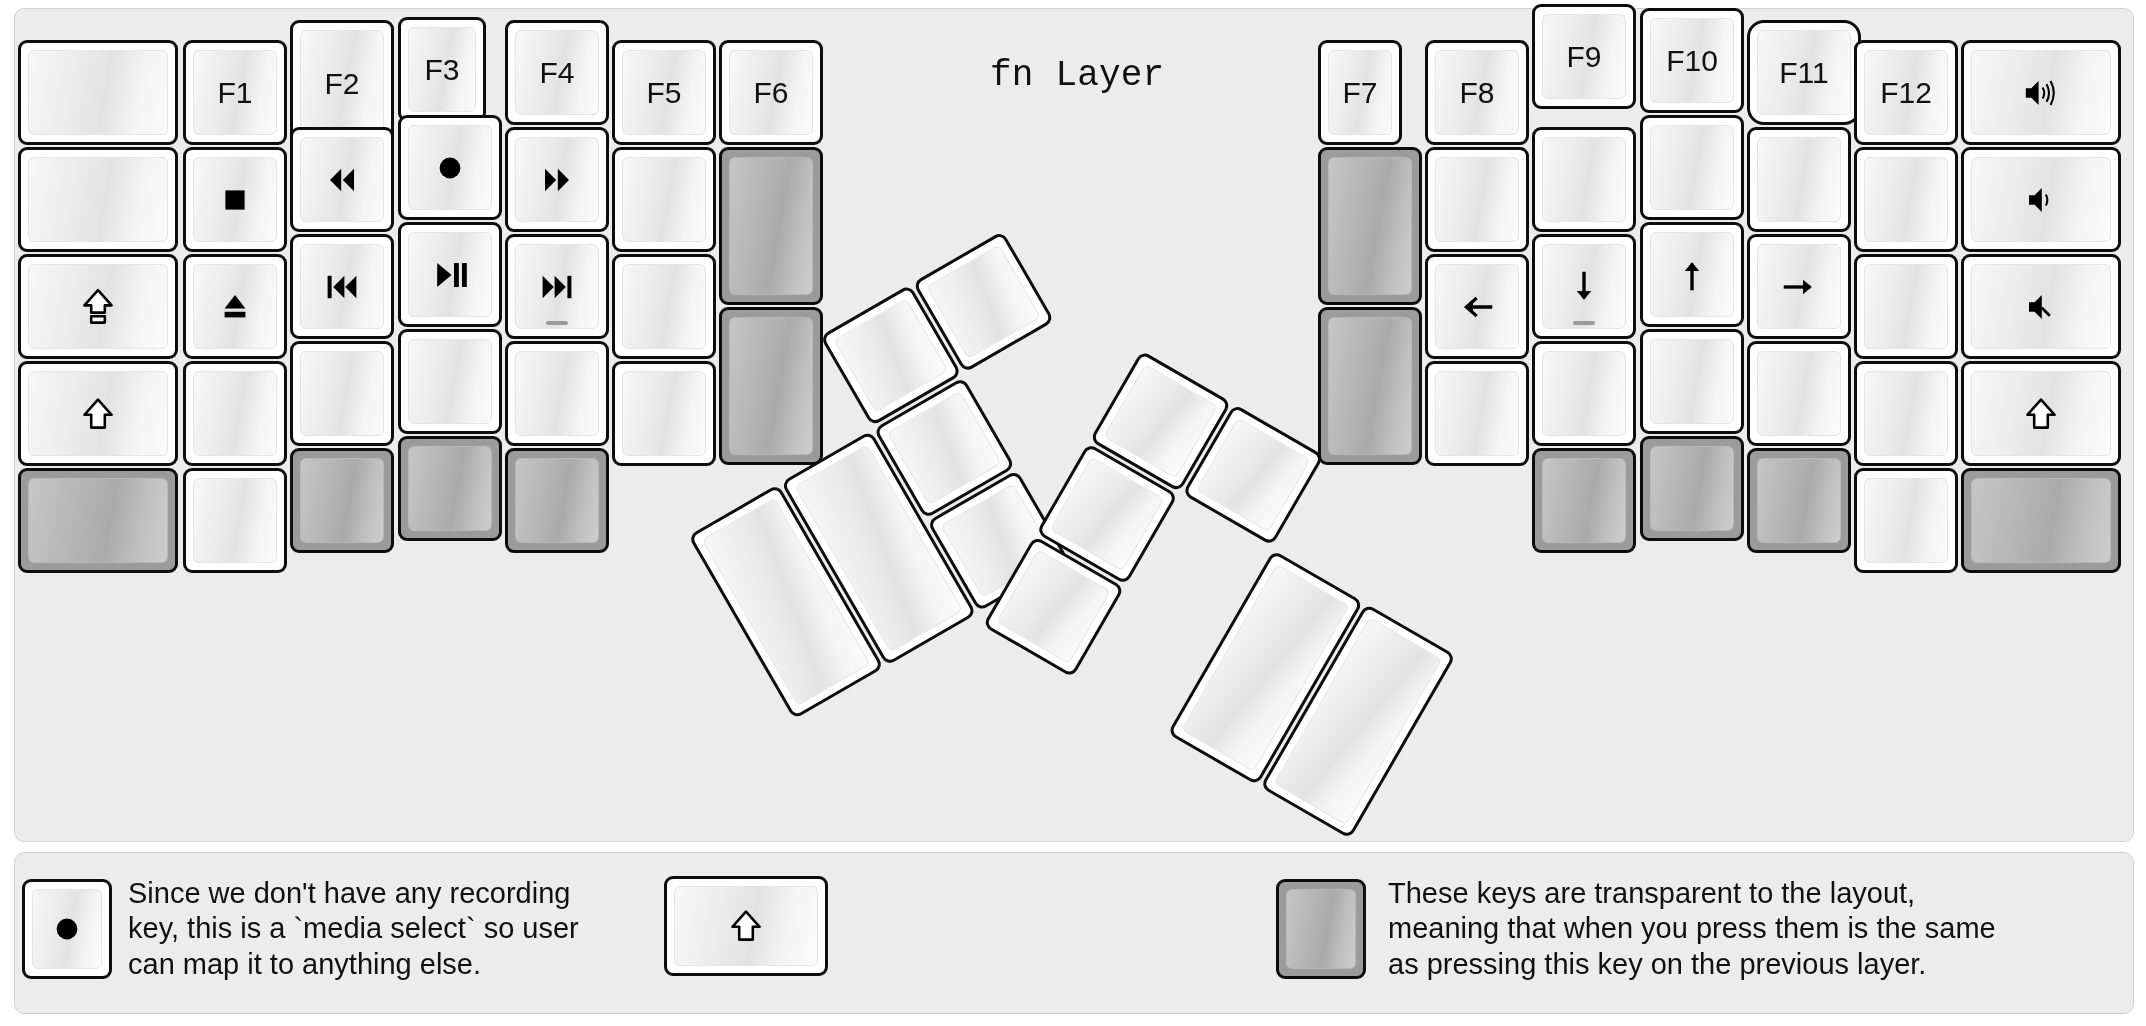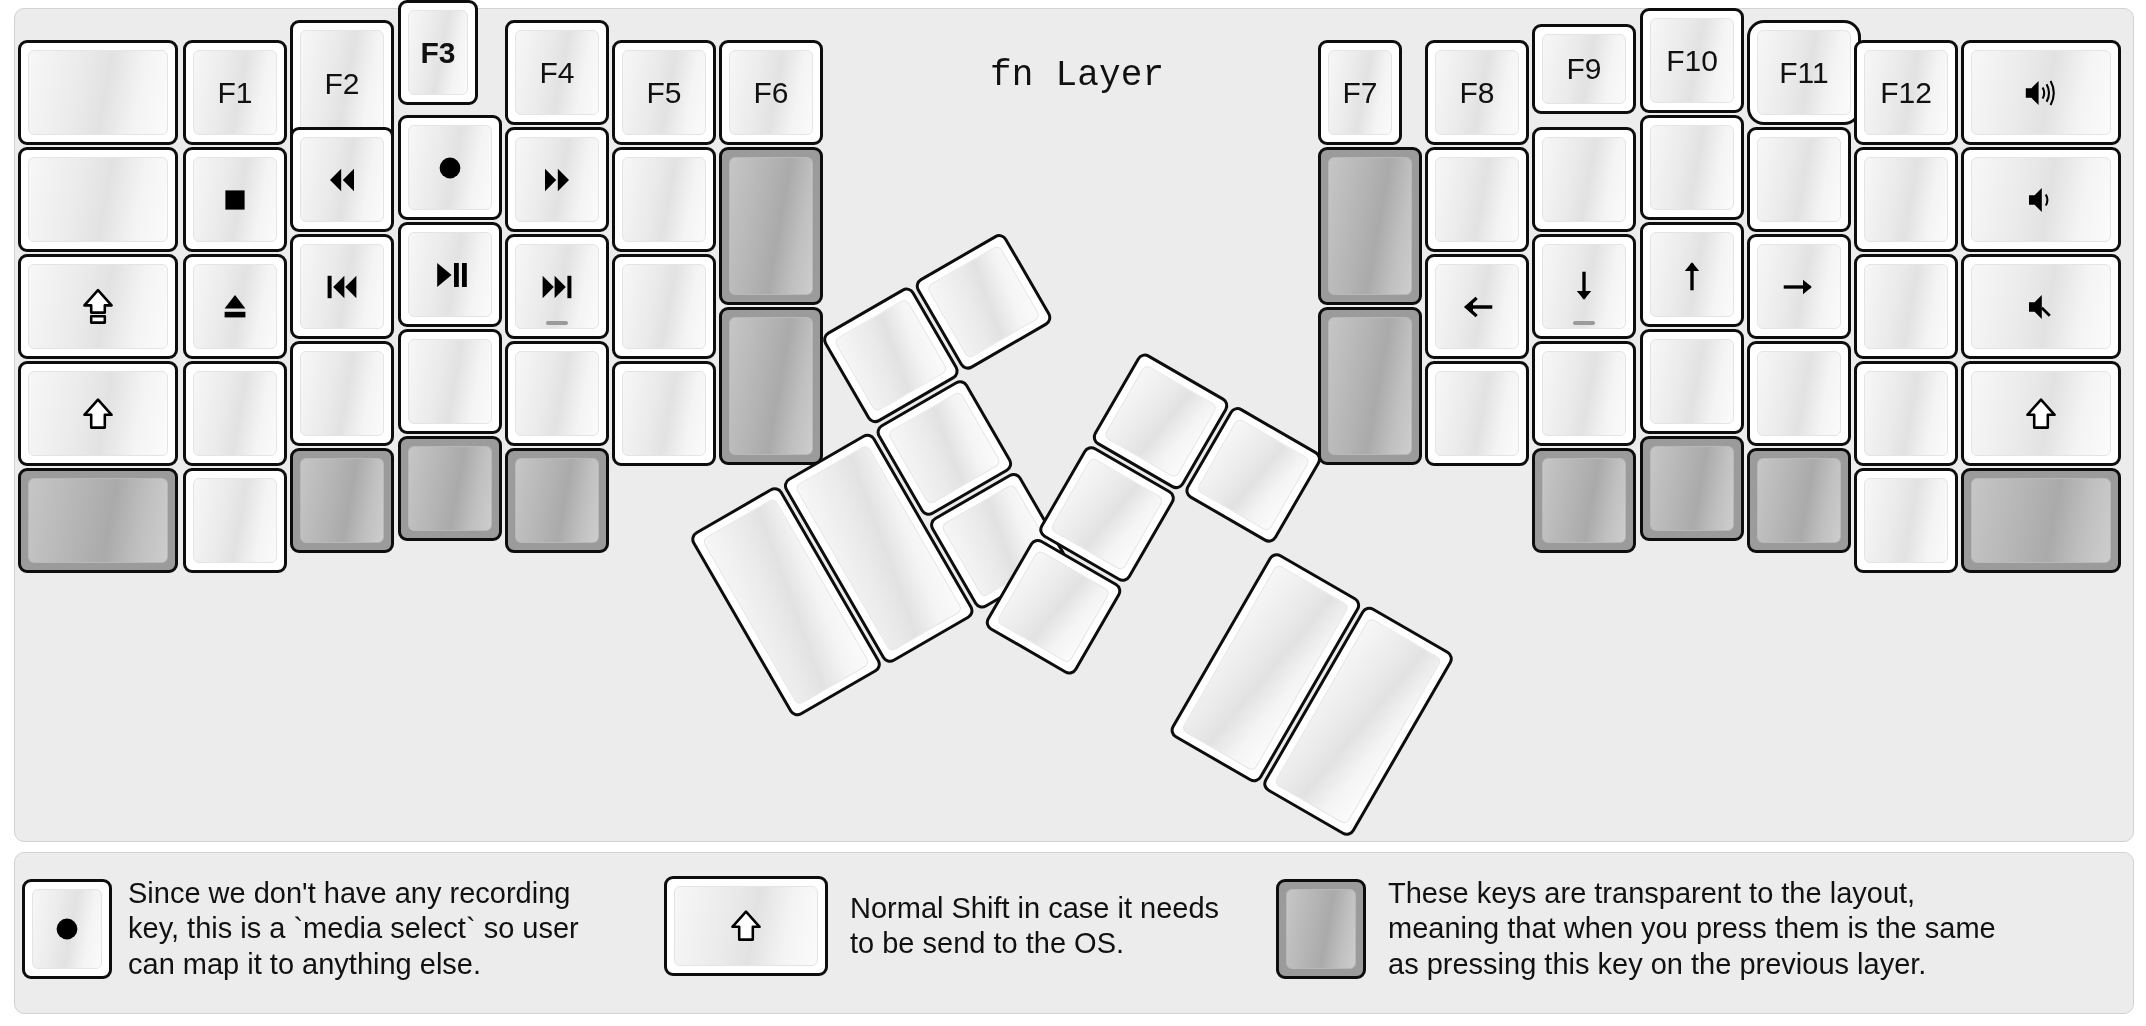--- a/index.html
+++ b/index.html
@@ -125,21 +125,21 @@
             </svg>
           </span>
         </div>
       </div>
       <div class="key" style="left: 290px; top: 341px; width: 104px; height: 105px;">
         <div class="cap"></div>
       </div>
       <div class="key trans" style="left: 290px; top: 448px; width: 104px; height: 105px;">
         <div class="cap"></div>
       </div>
-      <div class="key" style="left: 398px; top: 0; width: 80px; height: 105px; font-weight: bold;">
+      <div class="key" style="left: 398px; top: 17px; width: 88px; height: 105px;">
         <div class="cap">
           <span class="lab">F3</span>
         </div>
       </div>
       <div class="key" style="left: 398px; top: 115px; width: 104px; height: 105px;">
         <div class="cap">
           <span>
             <svg class="glyph" width="40" height="40" viewBox="0 0 50 50" aria-hidden="true">
               <circle cx="25" cy="25" r="13" fill="#000"></circle>
             </svg>
@@ -246,21 +246,21 @@
             <svg class="glyph" width="40" height="40" viewBox="0 0 50 50" aria-hidden="true">
               <path d="M42 25 L13 25 M23 15 L12 25 L23 35" fill="none" stroke="#000" stroke-width="4.2" stroke-linecap="square"></path>
               <path d="M20 16 L9 25 L20 34 Z" fill="#000"></path>
             </svg>
           </span>
         </div>
       </div>
       <div class="key" style="left: 1425px; top: 361px; width: 104px; height: 105px;">
         <div class="cap"></div>
       </div>
-      <div class="key" style="left: 1532px; top: 24px; width: 104px; height: 90px; padding-left: 40px;">
+      <div class="key" style="left: 1532px; top: 4px; width: 104px; height: 105px; padding-left: 40px;">
         <div class="cap">
           <span class="lab">F9</span>
         </div>
       </div>
       <div class="key" style="left: 1532px; top: 127px; width: 104px; height: 105px;">
         <div class="cap"></div>
       </div>
       <div class="key" style="left: 1532px; top: 234px; width: 104px; height: 105px;">
         <div class="cap">
           <span>
@@ -452,22 +452,20 @@
           <div class="key" style="left: 0px; top: 0px; width: 164px; height: 100px;">
             <div class="cap">
               <span>
                 <svg class="glyph" width="40" height="40" viewBox="0 0 50 50" aria-hidden="true">
                   <path d="M25 7 L42 26 L33.5 26 L33.5 42 L16.5 42 L16.5 26 L8 26 Z" fill="#fff" stroke="#000" stroke-width="3.2" stroke-linejoin="round"></path>
                 </svg>
               </span>
             </div>
           </div>
         </div>
-        <div class="legtext">Normal Shift in case it needs
-to be send to the OS.</div>
       </div>
       <div class="legitem" style="left: 1276px; top: 876px;">
         <div class="legkey" style="width: 90px; height: 100px; position: relative;">
           <div class="key trans" style="left: 0px; top: 0px; width: 90px; height: 100px;">
             <div class="cap"></div>
           </div>
         </div>
         <div class="legtext">These keys are transparent to the layout,
 meaning that when you press them is the same
 as pressing this key on the previous layer.</div>

